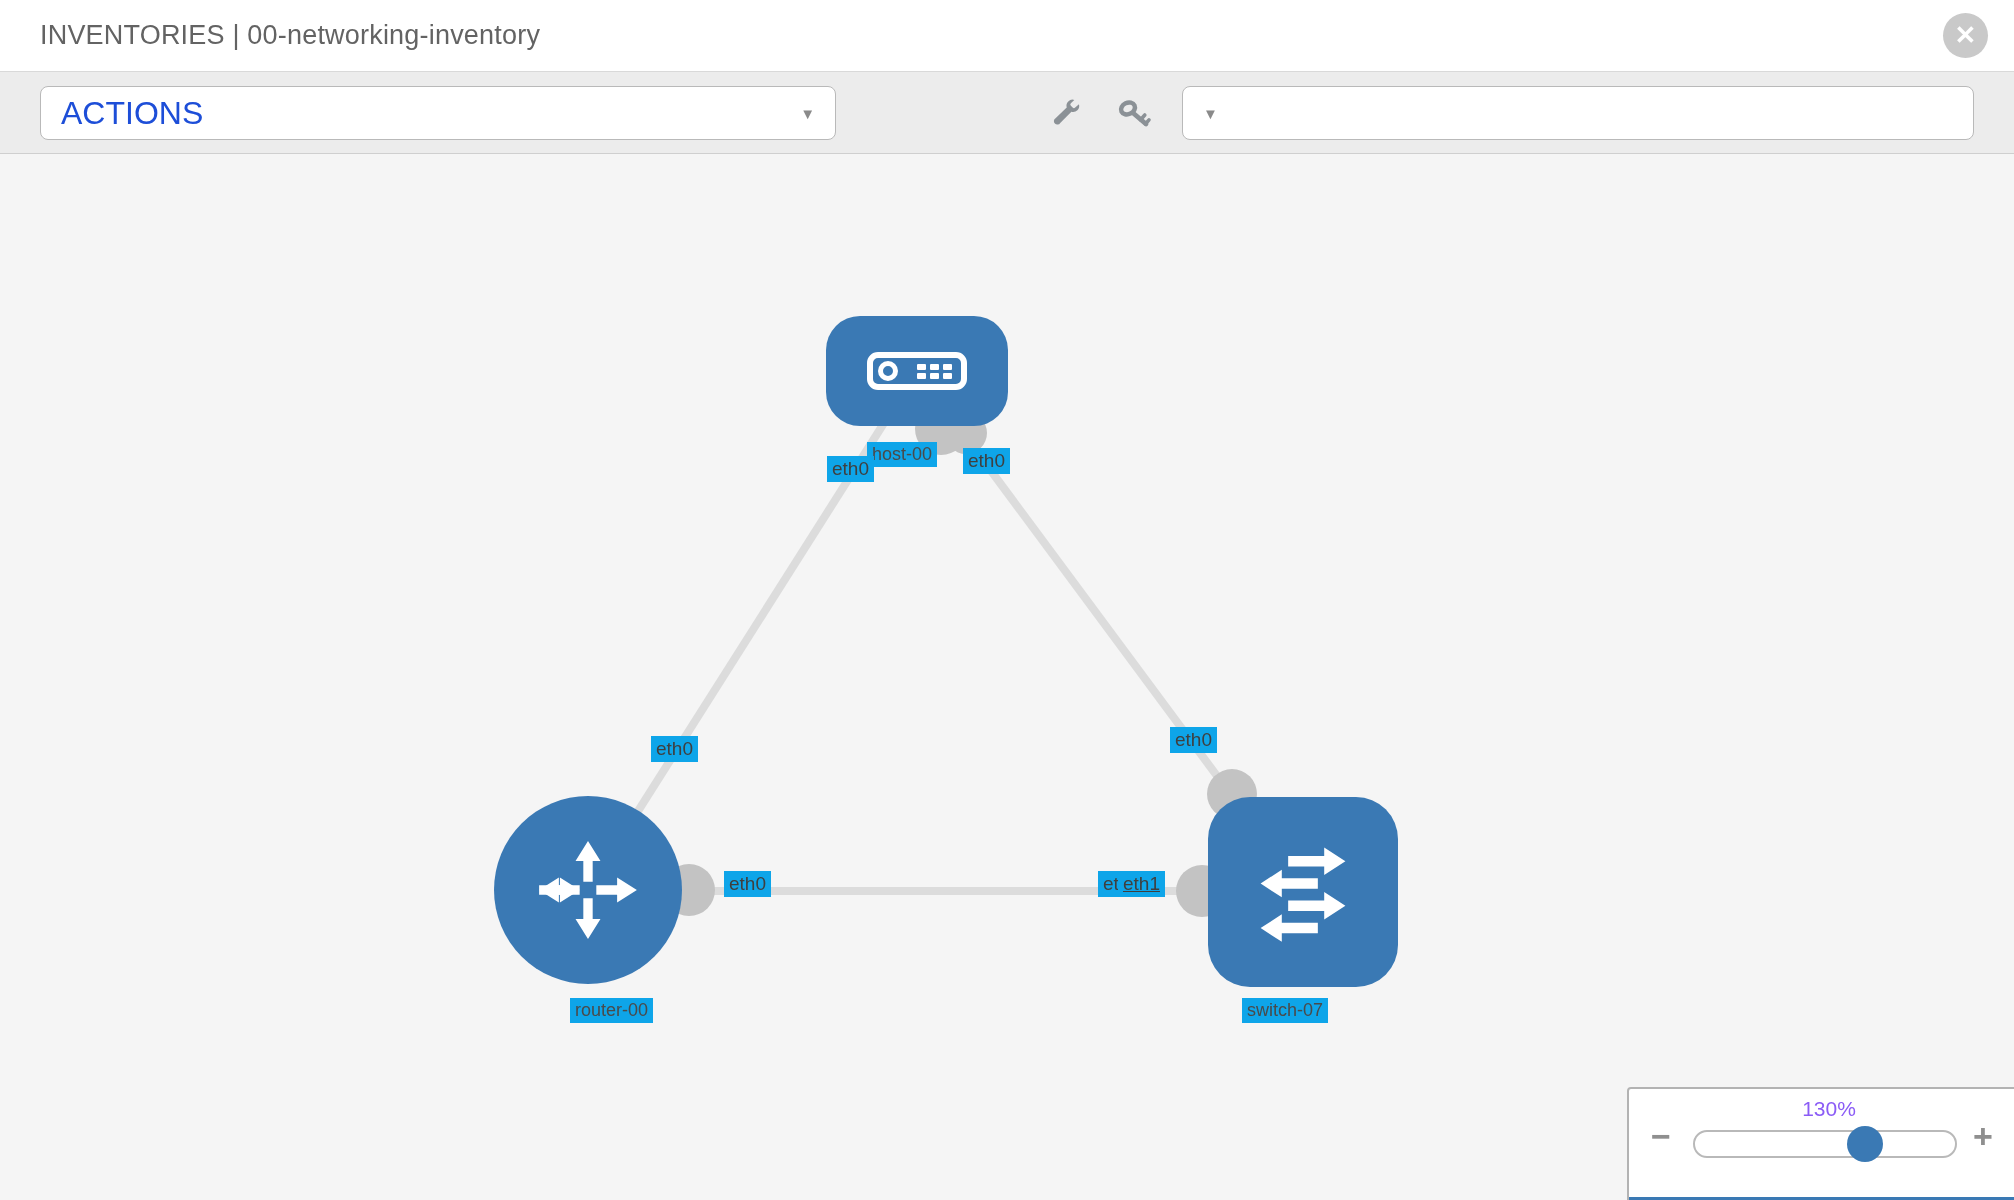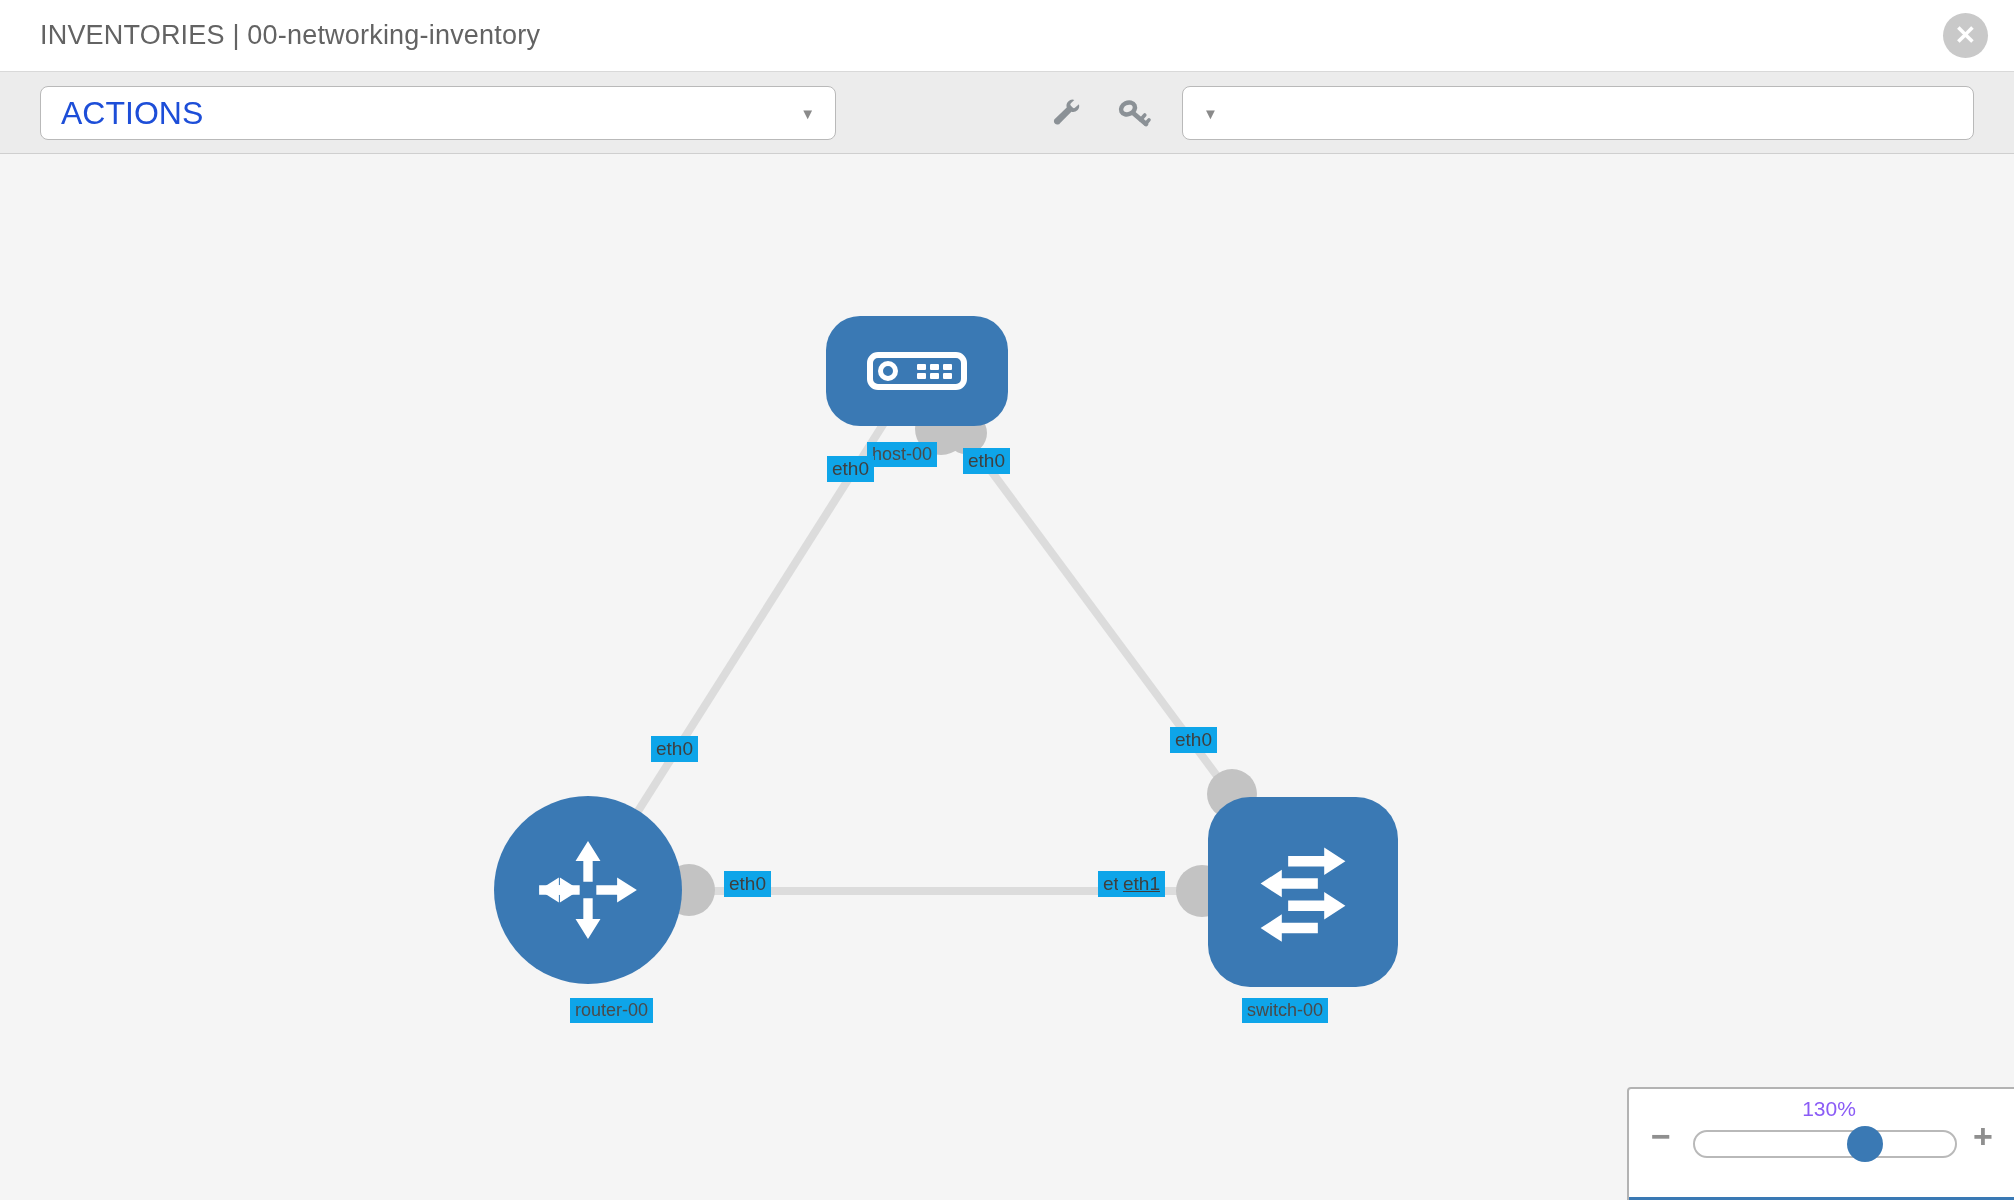--- a/index.html
+++ b/index.html
@@ -147,21 +147,21 @@
         <path d="M36 16 H70 V8 L90 21 L70 34 V26 H36 Z"></path>
         <path d="M64 37 H30 V29 L10 42 L30 55 V47 H64 Z"></path>
         <path d="M36 58 H70 V50 L90 63 L70 76 V68 H36 Z"></path>
         <path d="M64 79 H30 V71 L10 84 L30 97 V89 H64 Z"></path>
       </g>
     </svg>
   </div>
 
   <div class="lbl lbl-name" style="left:867px; top:288px;">host-00</div>
   <div class="lbl lbl-name" style="left:528px; top:844px;margin-left:42px;">router-00</div>
-  <div class="lbl lbl-name" style="left:1242px; top:844px;">switch-00</div>
+  <div class="lbl lbl-name" style="left:1242px; top:844px;">switch-07</div>
 
   <div class="lbl lbl-if" style="left:827px; top:302px;">eth0</div>
   <div class="lbl lbl-if" style="left:963px; top:294px;">eth0</div>
   <div class="lbl lbl-if" style="left:651px; top:582px;">eth0</div>
   <div class="lbl lbl-if" style="left:724px; top:717px;">eth0</div>
   <div class="if-overlap" style="left:1098px; top:717px;">
     <span class="lbl lbl-if">eth0</span><span class="lbl lbl-if front">eth1</span>
   </div>
   <div class="lbl lbl-if" style="left:1170px; top:573px;">eth0</div>
 

